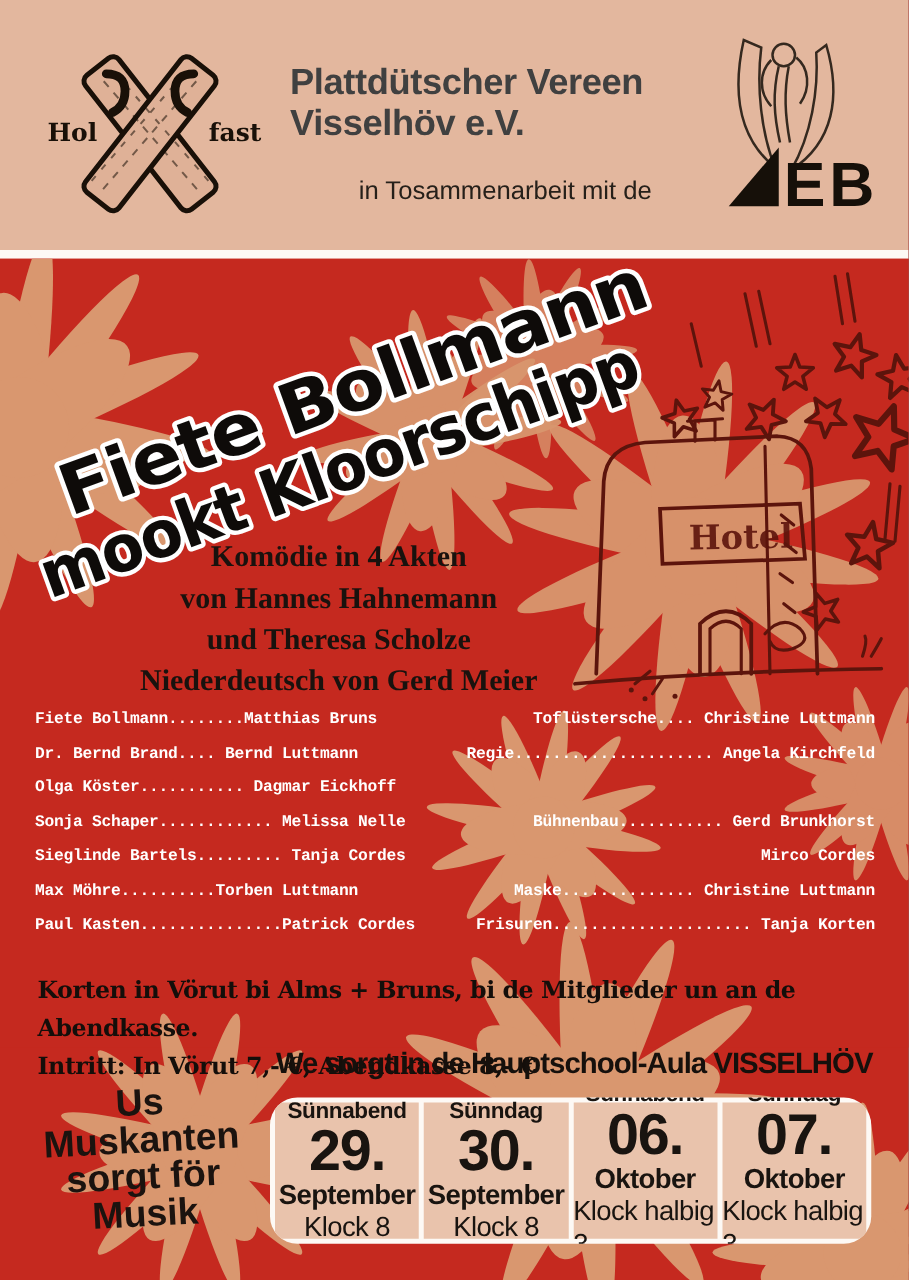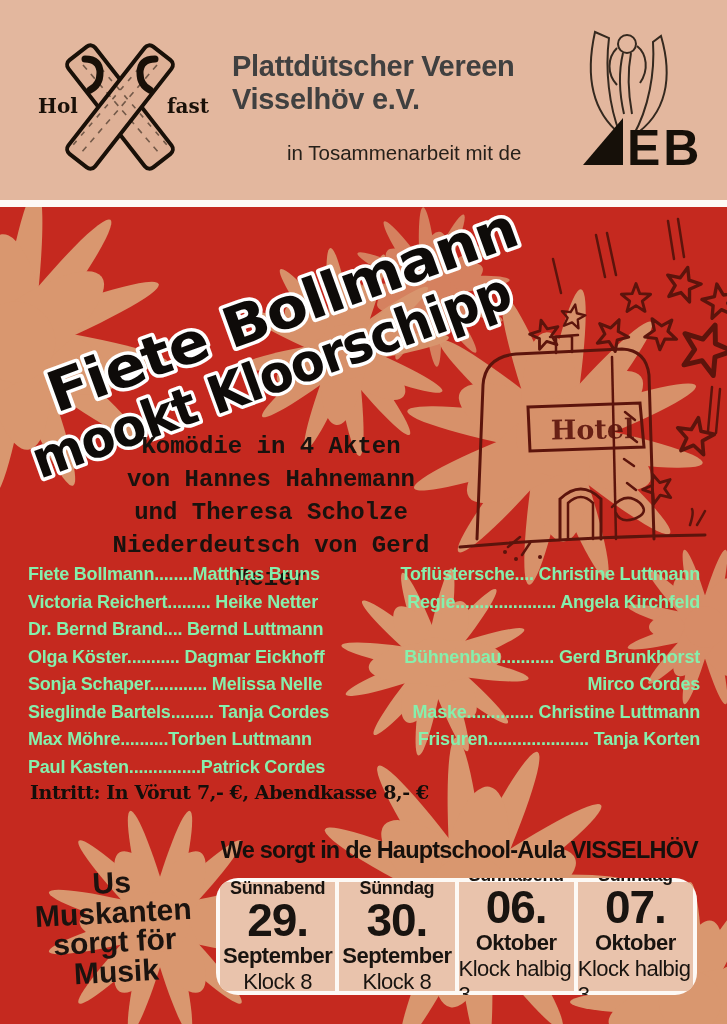--- a/index.html
+++ b/index.html
@@ -29,25 +29,25 @@
   .ink{stroke:#5c140c;fill:none;stroke-width:3;stroke-linecap:round;}
   .ink-thin{stroke:#5c140c;fill:none;stroke-width:2.5;stroke-linecap:round;}
   .star-use{stroke:#5c140c;fill:none;stroke-width:2.6;stroke-linejoin:round;}
   .hotel-sign-text{font-family:"DejaVu Serif",serif;font-weight:bold;font-size:27px;
                    fill:#5c140c;opacity:.9;}
   .title-text{font-family:"DejaVu Sans",sans-serif;font-weight:bold;
               paint-order:stroke;stroke:#ffffff;stroke-width:7px;stroke-linejoin:round;
               fill:#0e0b09;letter-spacing:-1px;}
 
   .subtitle{position:absolute;left:85px;top:223px;width:372px;text-align:center;
-            font-family:Liberation Mono, monospace;font-weight:bold;font-size:24px;
+            font-family:Liberation Serif, serif;font-weight:bold;font-size:24px;
             line-height:33px;color:#19120e;}
 
   .cast{position:absolute;left:28px;top:354px;width:672px;display:flex;
-        font-weight:bold;font-size:18px;line-height:27.5px;color:#86efac;letter-spacing:-0.2px;}
+        font-weight:bold;font-size:13px;line-height:27.5px;color:#ffffff;letter-spacing:-0.2px;font-family:Liberation Mono, monospace;}
   .cast-col-left{width:338px;text-align:left;}
   .cast-col-right{flex:1;text-align:right;}
   .cast-line{min-height:27.5px;white-space:nowrap;}
 
   .tickets{position:absolute;left:30px;top:570px;font-family:"DejaVu Serif",serif;
            font-weight:bold;font-size:19px;line-height:30.5px;letter-spacing:-0.4px;color:#140e0a;}
   .venue{position:absolute;right:29px;top:630px;font-weight:bold;font-size:23.5px;
          letter-spacing:-0.8px;color:#16100c;}
 
   .music{position:absolute;left:25px;top:661px;width:178px;text-align:center;
@@ -185,40 +185,40 @@
     <div class="subtitle">
       <div>Komödie in 4 Akten</div>
       <div>von Hannes Hahnemann</div>
       <div>und Theresa Scholze</div>
       <div>Niederdeutsch von Gerd Meier</div>
     </div>
 
     <div class="cast">
       <div class="cast-col-left">
         <div class="cast-line">Fiete Bollmann........Matthias Bruns</div>
-        <div class="cast-line">Victoria Reichert......... Heike Netter</div>
         <div class="cast-line">Dr. Bernd Brand.... Bernd Luttmann</div>
         <div class="cast-line">Olga Köster........... Dagmar Eickhoff</div>
         <div class="cast-line">Sonja Schaper............ Melissa Nelle</div>
         <div class="cast-line">Sieglinde Bartels......... Tanja Cordes</div>
         <div class="cast-line">Max Möhre..........Torben Luttmann</div>
         <div class="cast-line">Paul Kasten...............Patrick Cordes</div>
       </div>
       <div class="cast-col-right">
         <div class="cast-line">Toflüstersche.... Christine Luttmann</div>
         <div class="cast-line">Regie..................... Angela Kirchfeld</div>
         <div class="cast-line"></div>
         <div class="cast-line">Bühnenbau........... Gerd Brunkhorst</div>
         <div class="cast-line">Mirco Cordes</div>
         <div class="cast-line">Maske.............. Christine Luttmann</div>
         <div class="cast-line">Frisuren..................... Tanja Korten</div>
       </div>
     </div>
 
     <div class="tickets">
+      <div>Korten in Vörut bi Alms + Bruns, bi de Mitglieder un an de Abendkasse.</div>
       <div>Intritt: In Vörut 7,- €, Abendkasse 8,- €</div>
     </div>
 
     <div class="venue">We sorgt in de Hauptschool-Aula VISSELHÖV</div>
 
     <div class="music">
       <div>Us</div>
       <div>Muskanten</div>
       <div>sorgt för</div>
       <div>Musik</div>

